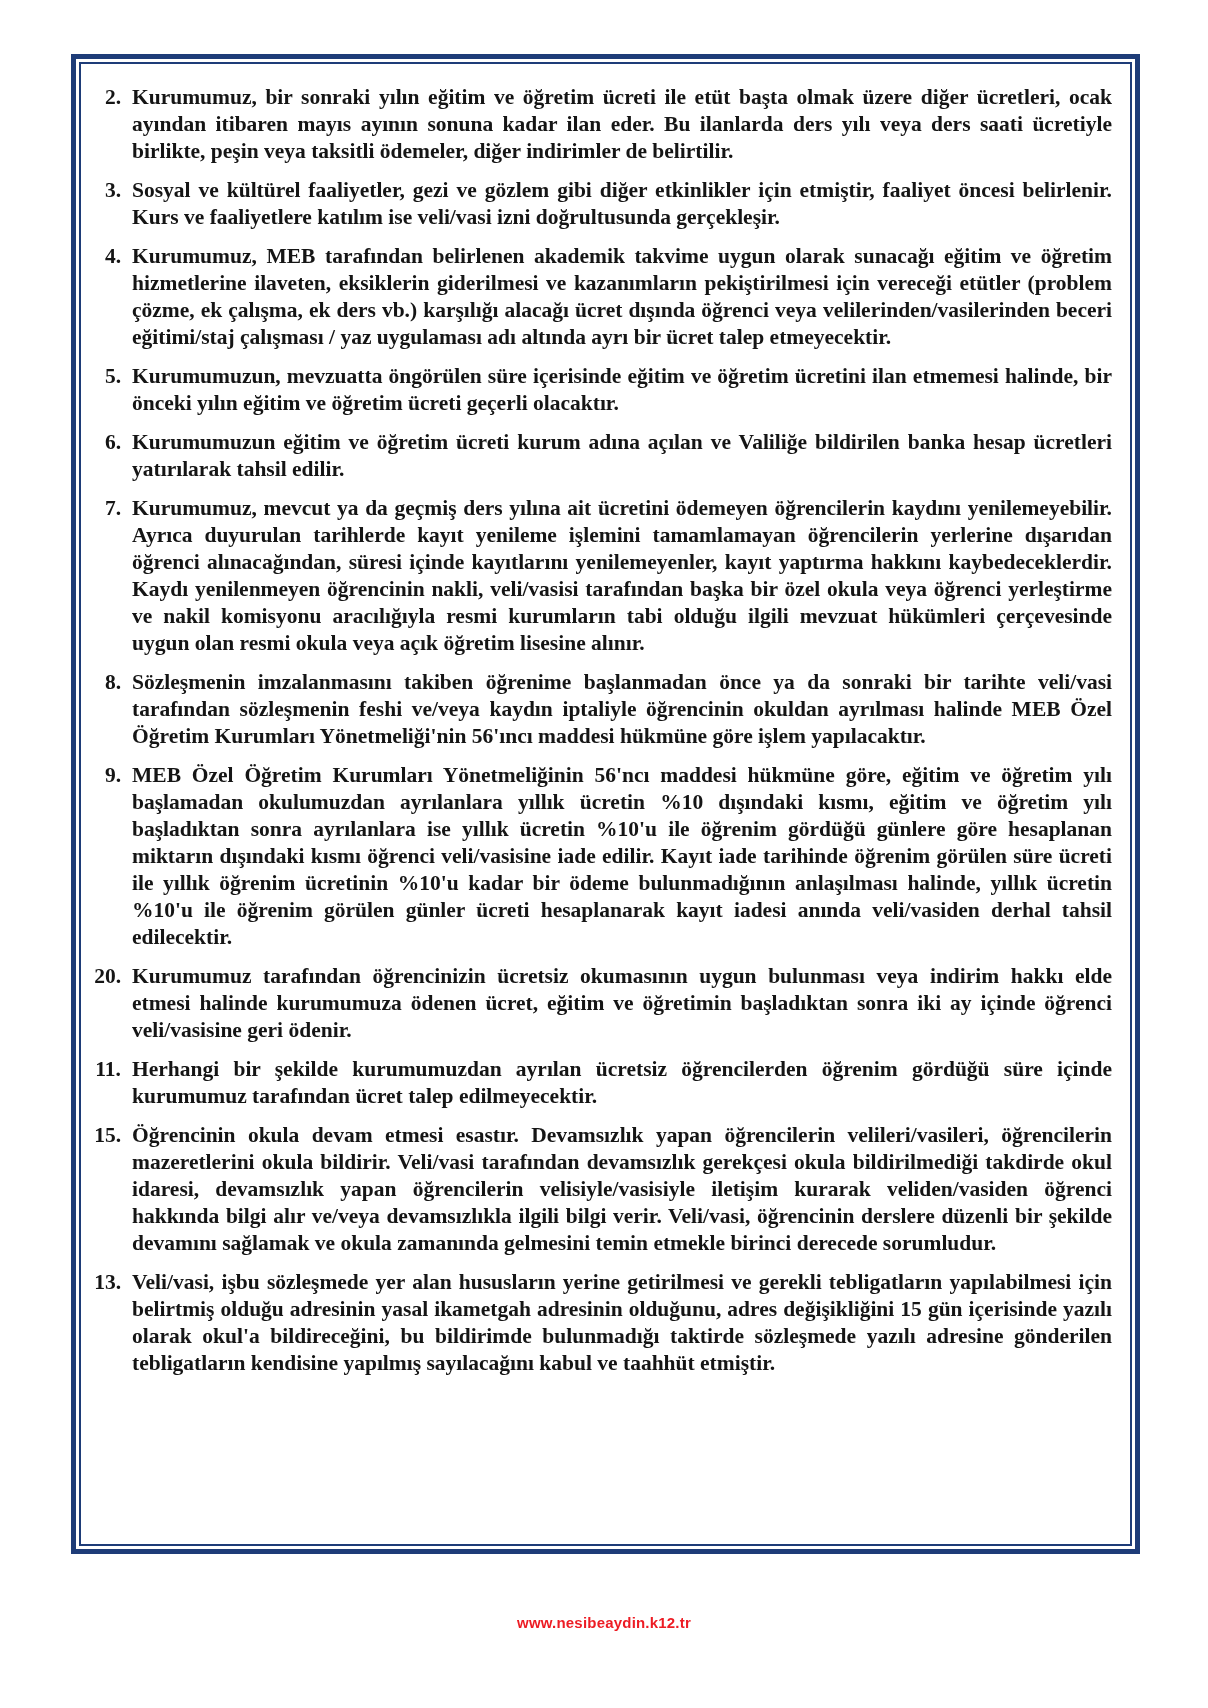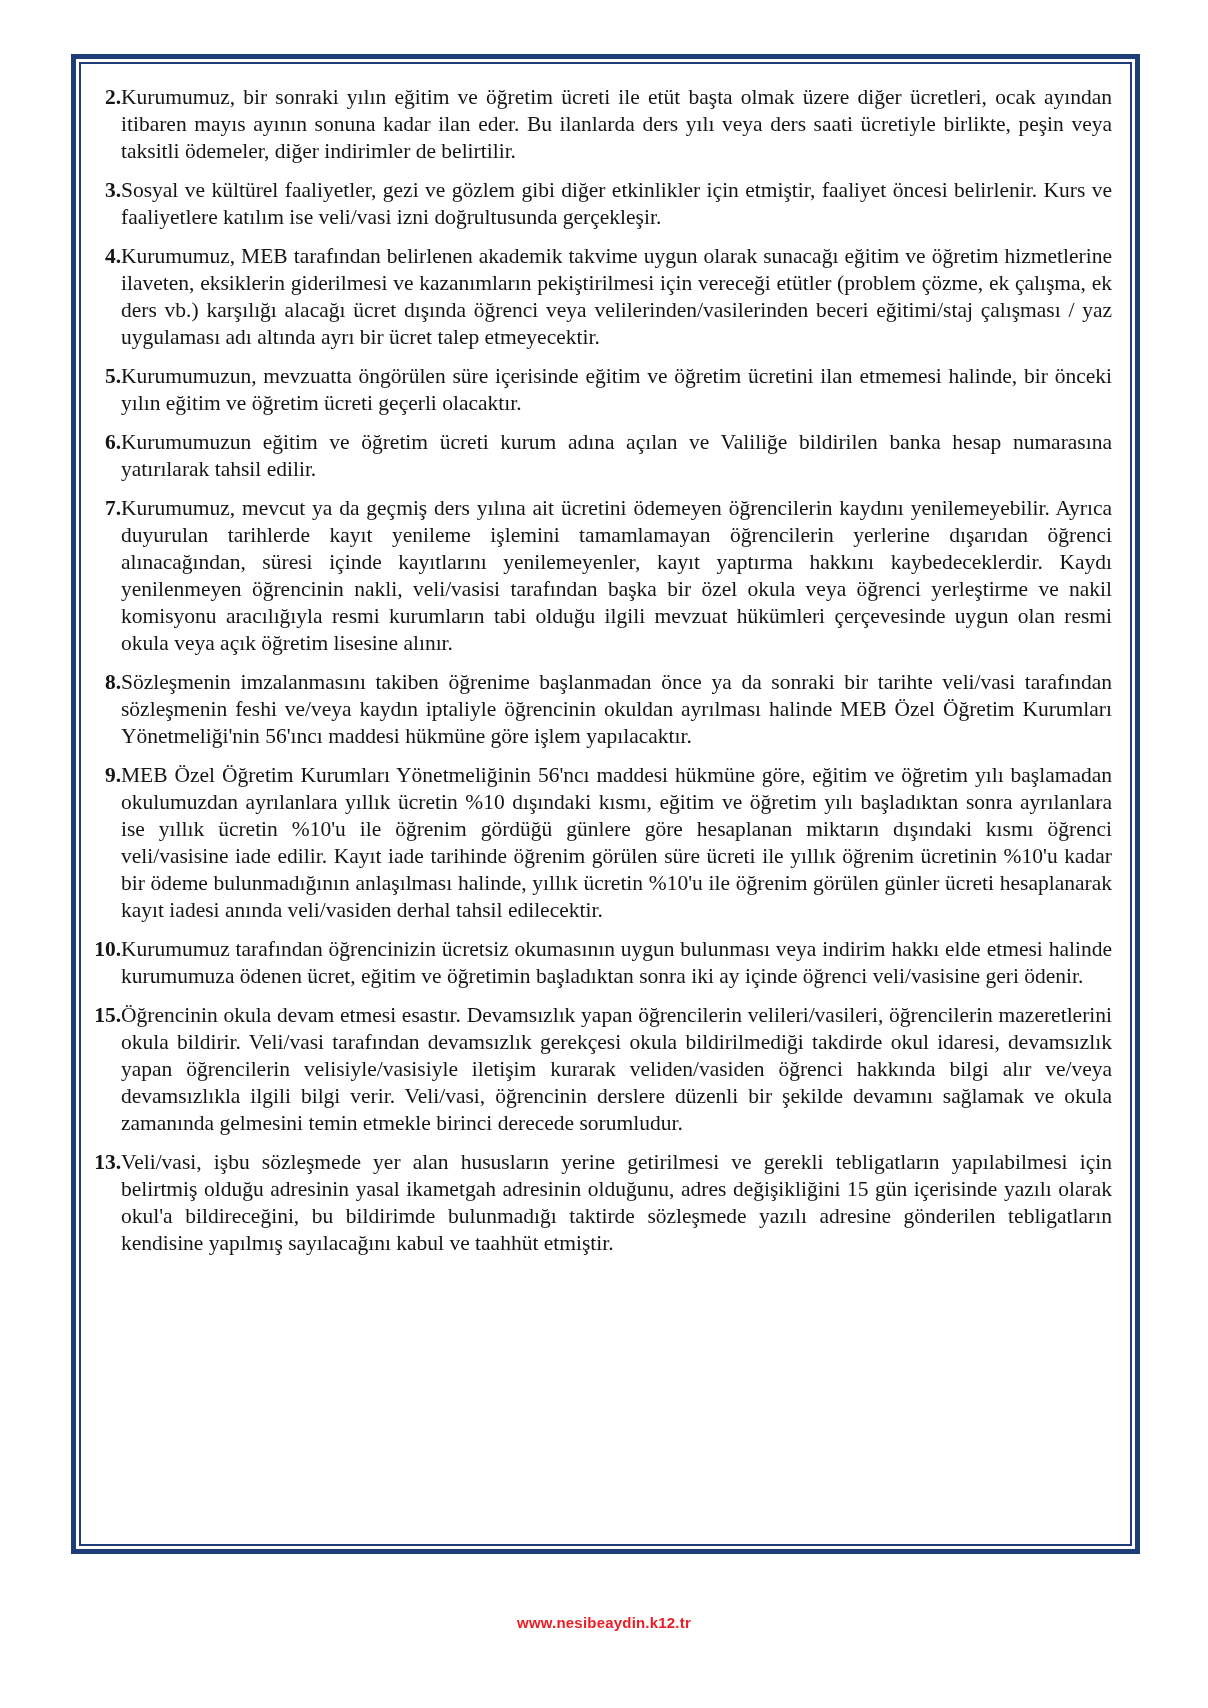--- a/index.html
+++ b/index.html
@@ -43,21 +43,23 @@
     margin-bottom: 12px;
   }
   .item .num {
     flex: 0 0 28px;
     text-align: right;
     font-weight: bold;
     white-space: nowrap;
   }
   .item .txt {
     flex: 1;
+    margin-left: 11px;
     text-align: justify;
+    font-weight: bold;
   }
   .footer-url {
     position: absolute;
     left: 0;
     top: 1614px;
     width: 100%;
     text-align: center;
     font-family: "Liberation Sans", "DejaVu Sans", sans-serif;
     font-weight: bold;
     font-size: 15px;
@@ -83,37 +85,41 @@
       <div class="item">
         <span class="num">4.</span>
         <span class="txt">Kurumumuz, MEB tarafından belirlenen akademik takvime uygun olarak sunacağı eğitim ve öğretim hizmetlerine ilaveten, eksiklerin giderilmesi ve kazanımların pekiştirilmesi için vereceği etütler (problem çözme, ek çalışma, ek ders vb.) karşılığı alacağı ücret dışında öğrenci veya velilerinden/vasilerinden beceri eğitimi/staj çalışması / yaz uygulaması adı altında ayrı bir ücret talep etmeyecektir.</span>
       </div>
       <div class="item">
         <span class="num">5.</span>
         <span class="txt">Kurumumuzun, mevzuatta öngörülen süre içerisinde eğitim ve öğretim ücretini ilan etmemesi halinde, bir önceki yılın eğitim ve öğretim ücreti geçerli olacaktır.</span>
       </div>
       <div class="item">
         <span class="num">6.</span>
-        <span class="txt">Kurumumuzun eğitim ve öğretim ücreti kurum adına açılan ve Valiliğe bildirilen banka hesap numarasına yatırılarak tahsil edilir.</span>
+        <span class="txt">Kurumumuzun eğitim ve öğretim ücreti kurum adına açılan ve Valiliğe bildirilen banka hesap ücretleri yatırılarak tahsil edilir.</span>
       </div>
       <div class="item">
         <span class="num">7.</span>
         <span class="txt">Kurumumuz, mevcut ya da geçmiş ders yılına ait ücretini ödemeyen öğrencilerin kaydını yenilemeyebilir. Ayrıca duyurulan tarihlerde kayıt yenileme işlemini tamamlamayan öğrencilerin yerlerine dışarıdan öğrenci alınacağından, süresi içinde kayıtlarını yenilemeyenler, kayıt yaptırma hakkını kaybedeceklerdir. Kaydı yenilenmeyen öğrencinin nakli, veli/vasisi tarafından başka bir özel okula veya öğrenci yerleştirme ve nakil komisyonu aracılığıyla resmi kurumların tabi olduğu ilgili mevzuat hükümleri çerçevesinde uygun olan resmi okula veya açık öğretim lisesine alınır.</span>
       </div>
       <div class="item">
         <span class="num">8.</span>
         <span class="txt">Sözleşmenin imzalanmasını takiben öğrenime başlanmadan önce ya da sonraki bir tarihte veli/vasi tarafından sözleşmenin feshi ve/veya kaydın iptaliyle öğrencinin okuldan ayrılması halinde MEB Özel Öğretim Kurumları Yönetmeliği'nin 56'ıncı maddesi hükmüne göre işlem yapılacaktır.</span>
       </div>
       <div class="item">
         <span class="num">9.</span>
         <span class="txt">MEB Özel Öğretim Kurumları Yönetmeliğinin 56'ncı maddesi hükmüne göre, eğitim ve öğretim yılı başlamadan okulumuzdan ayrılanlara yıllık ücretin %10 dışındaki kısmı, eğitim ve öğretim yılı başladıktan sonra ayrılanlara ise yıllık ücretin %10'u ile öğrenim gördüğü günlere göre hesaplanan miktarın dışındaki kısmı öğrenci veli/vasisine iade edilir. Kayıt iade tarihinde öğrenim görülen süre ücreti ile yıllık öğrenim ücretinin %10'u kadar bir ödeme bulunmadığının anlaşılması halinde, yıllık ücretin %10'u ile öğrenim görülen günler ücreti hesaplanarak kayıt iadesi anında veli/vasiden derhal tahsil edilecektir.</span>
       </div>
       <div class="item">
-        <span class="num">10.</span>
+        <span class="num">20.</span>
         <span class="txt">Kurumumuz tarafından öğrencinizin ücretsiz okumasının uygun bulunması veya indirim hakkı elde etmesi halinde kurumumuza ödenen ücret, eğitim ve öğretimin başladıktan sonra iki ay içinde öğrenci veli/vasisine geri ödenir.</span>
+      </div>
+      <div class="item">
+        <span class="num">11.</span>
+        <span class="txt">Herhangi bir şekilde kurumumuzdan ayrılan ücretsiz öğrencilerden öğrenim gördüğü süre içinde kurumumuz tarafından ücret talep edilmeyecektir.</span>
       </div>
       <div class="item">
         <span class="num">15.</span>
         <span class="txt">Öğrencinin okula devam etmesi esastır. Devamsızlık yapan öğrencilerin velileri/vasileri, öğrencilerin mazeretlerini okula bildirir. Veli/vasi tarafından devamsızlık gerekçesi okula bildirilmediği takdirde okul idaresi, devamsızlık yapan öğrencilerin velisiyle/vasisiyle iletişim kurarak veliden/vasiden öğrenci hakkında bilgi alır ve/veya devamsızlıkla ilgili bilgi verir. Veli/vasi, öğrencinin derslere düzenli bir şekilde devamını sağlamak ve okula zamanında gelmesini temin etmekle birinci derecede sorumludur.</span>
       </div>
       <div class="item">
         <span class="num">13.</span>
         <span class="txt">Veli/vasi, işbu sözleşmede yer alan hususların yerine getirilmesi ve gerekli tebligatların yapılabilmesi için belirtmiş olduğu adresinin yasal ikametgah adresinin olduğunu, adres değişikliğini 15 gün içerisinde yazılı olarak okul'a bildireceğini, bu bildirimde bulunmadığı taktirde sözleşmede yazılı adresine gönderilen tebligatların kendisine yapılmış sayılacağını kabul ve taahhüt etmiştir.</span>
       </div>
 

